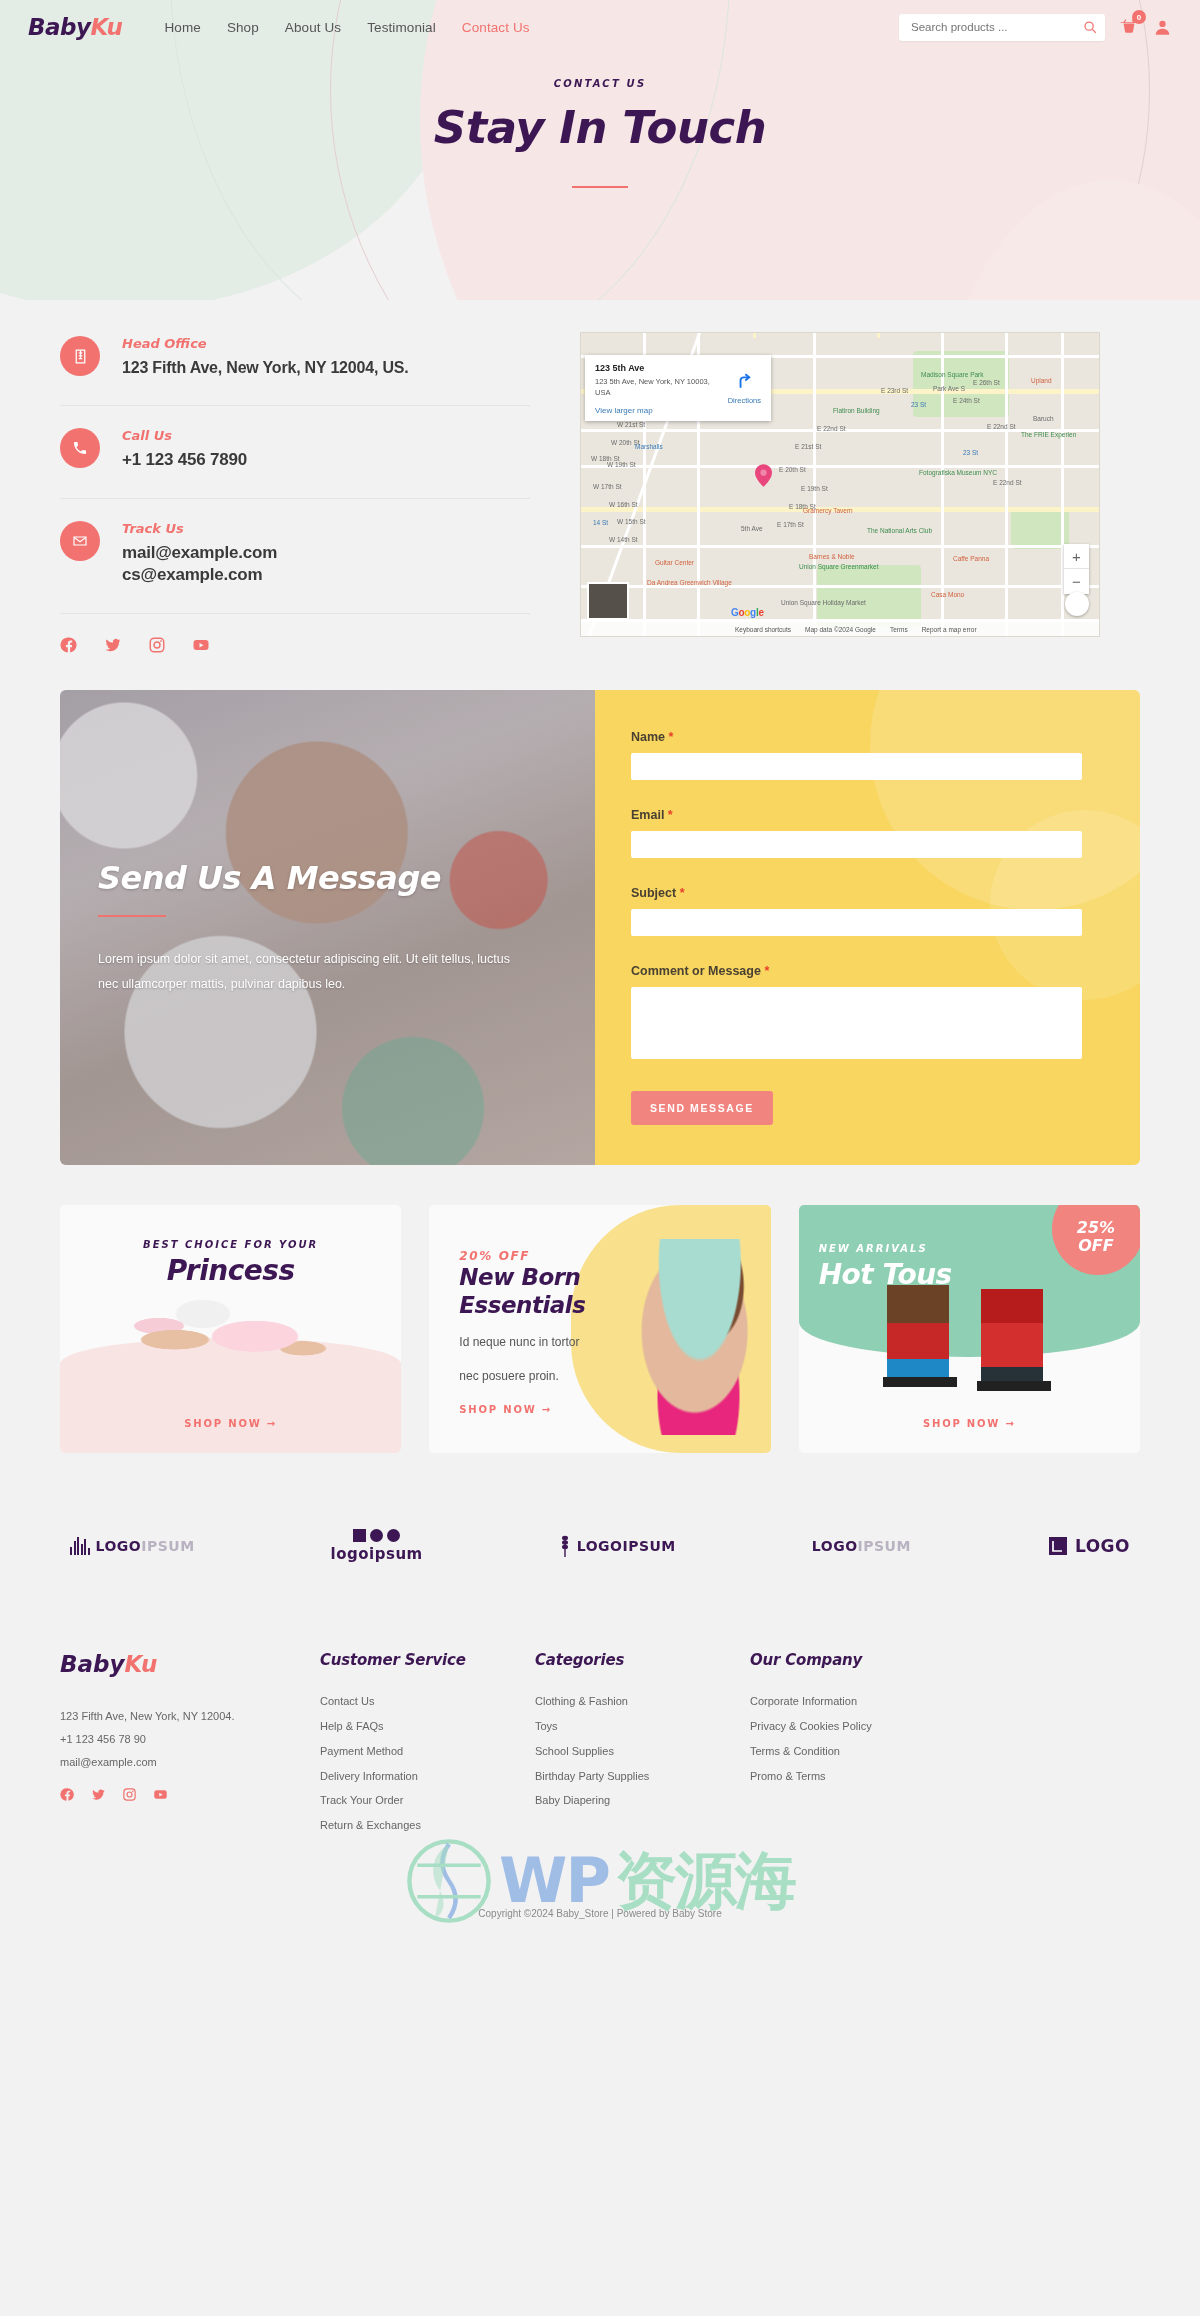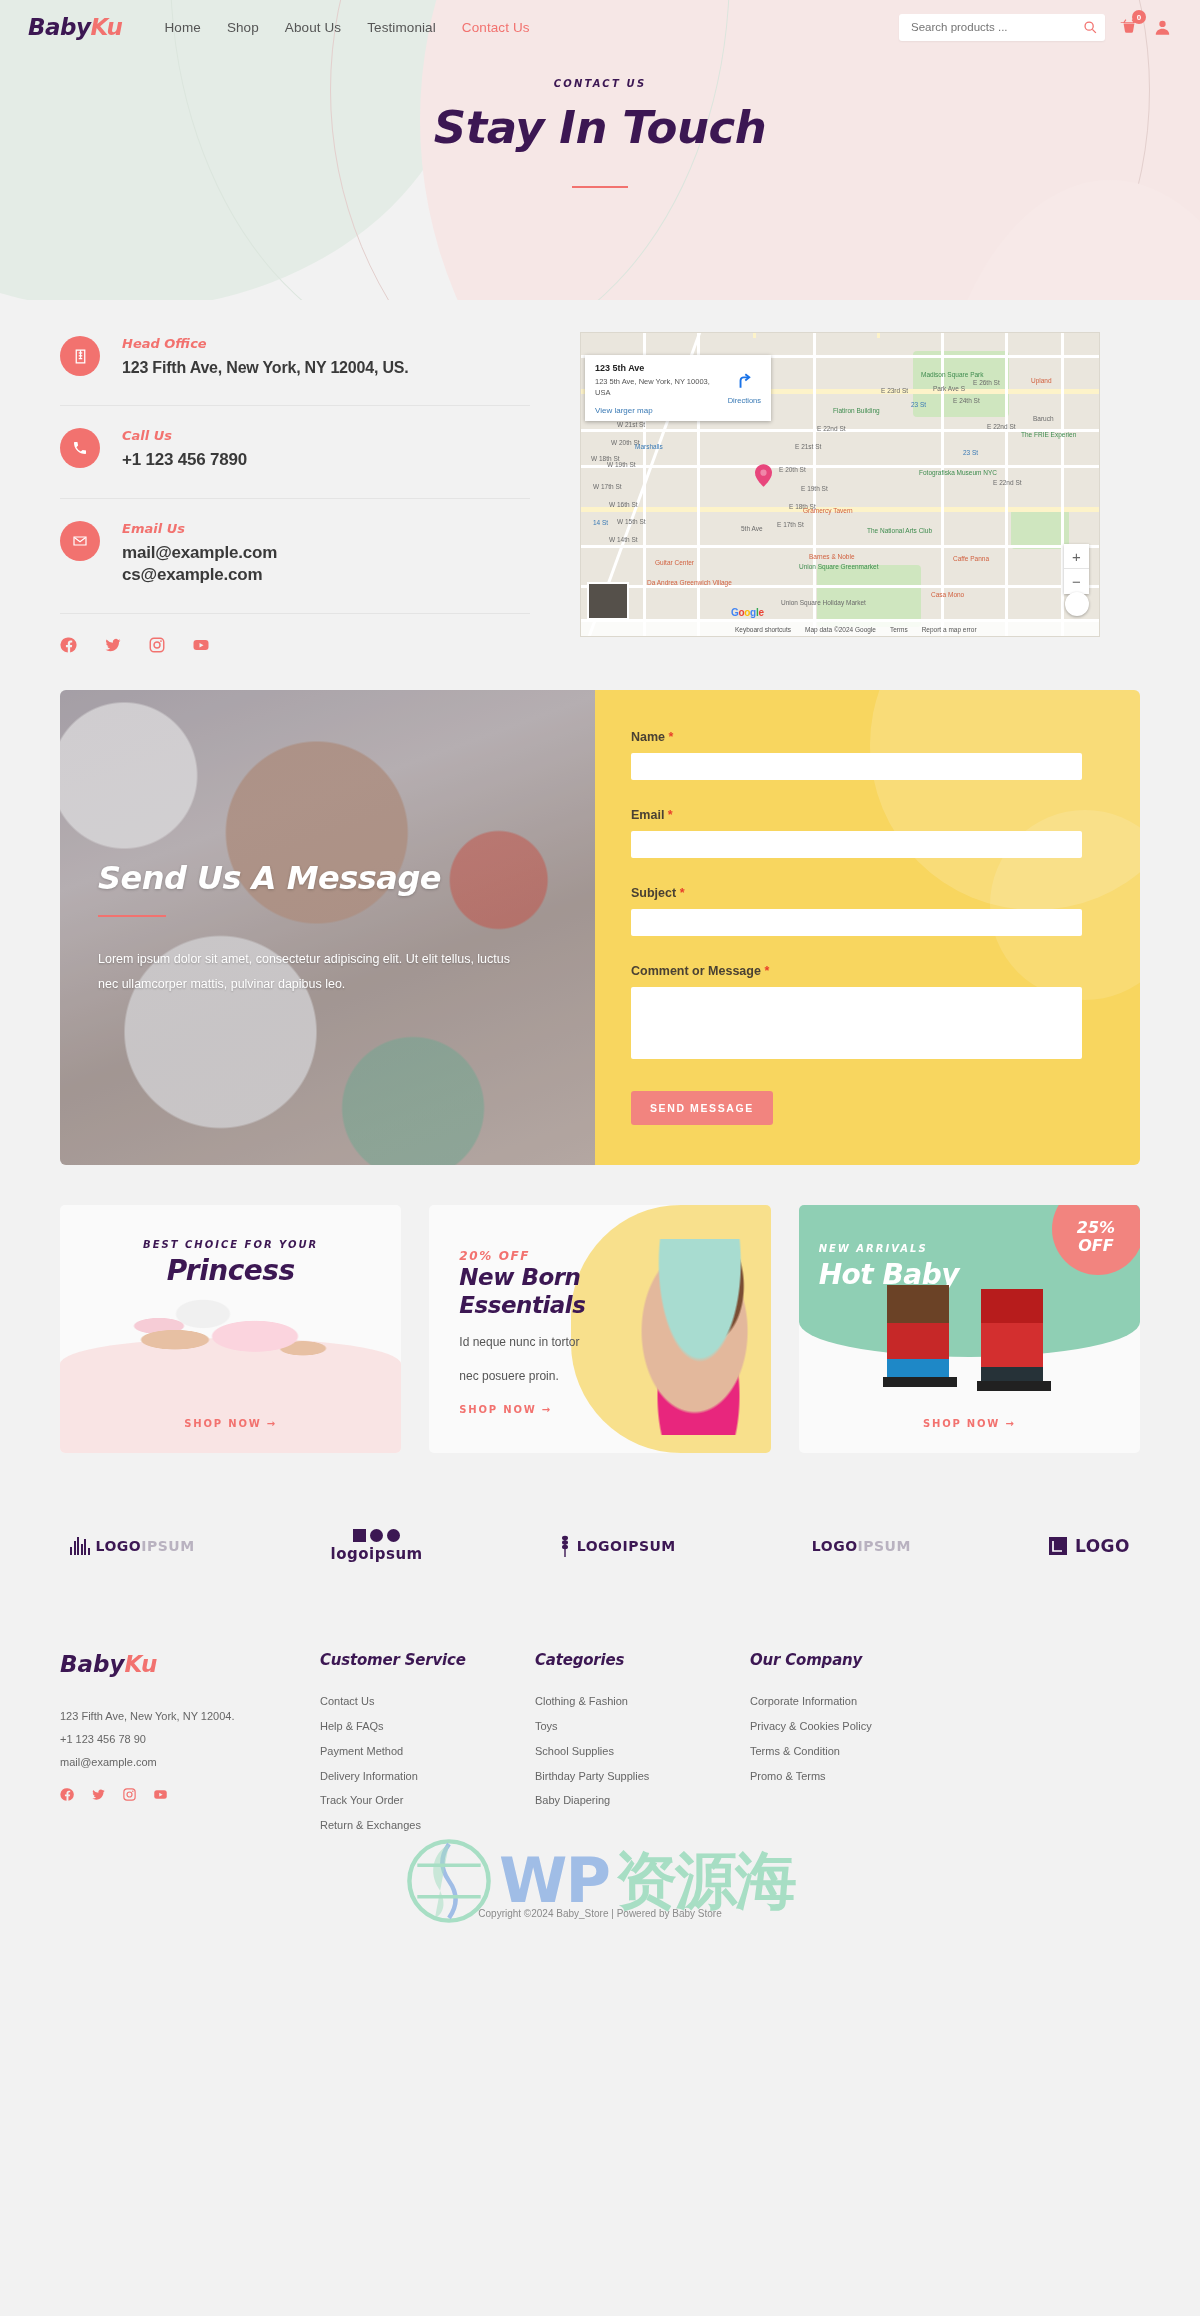--- a/index.html
+++ b/index.html
@@ -381,21 +381,21 @@
       </div>
 
       <div class="contact-item">
         <div class="ci-icon">
           <svg width="16" height="16" viewBox="0 0 24 24" fill="currentColor">
               <path d="M3 6h18v12H3z" fill="none" stroke="currentColor" stroke-width="1.8"></path>
               <path d="M3.6 6.8 12 13l8.4-6.2" fill="none" stroke="currentColor" stroke-width="1.8"></path>
             </svg>
         </div>
         <div>
-          <div class="ci-label">Email Us</div>
+          <div class="ci-label">Track Us</div>
           <div class="ci-value small">mail@example.com</div>
           <div class="ci-value small">cs@example.com</div>
         </div>
       </div>
 
       <div class="social-row">
         <svg class="s" viewBox="0 0 24 24" fill="currentColor">
             <path d="M12 2a10 10 0 1 0-1.6 19.9v-7h-2.5V12h2.5V9.8c0-2.5 1.5-3.9 3.7-3.9 1.1 0 2.2.2 2.2.2v2.4h-1.2c-1.2 0-1.6.75-1.6 1.5V12h2.7l-.43 2.9h-2.27v7A10 10 0 0 0 12 2z"></path>
           </svg>
         <svg class="s" viewBox="0 0 24 24" fill="currentColor">
@@ -568,21 +568,21 @@
     </div>
 
     <div class="promo p3">
       <div class="greenblob"></div>
       <div class="offbadge">
         <span>25%</span>
         <span>OFF</span>
       </div>
       <div class="content">
         <div class="kicker">NEW ARRIVALS</div>
-        <div class="big">Hot Baby</div>
+        <div class="big">Hot Tous</div>
       </div>
       <div class="toys"></div>
       <div class="shopnow"><span>SHOP NOW</span> <span>→</span></div>
     </div>
   </section>
 
   <section class="logostrip">
     <div class="lg">
       <span class="bars">
           <i style="height:8px"></i>

